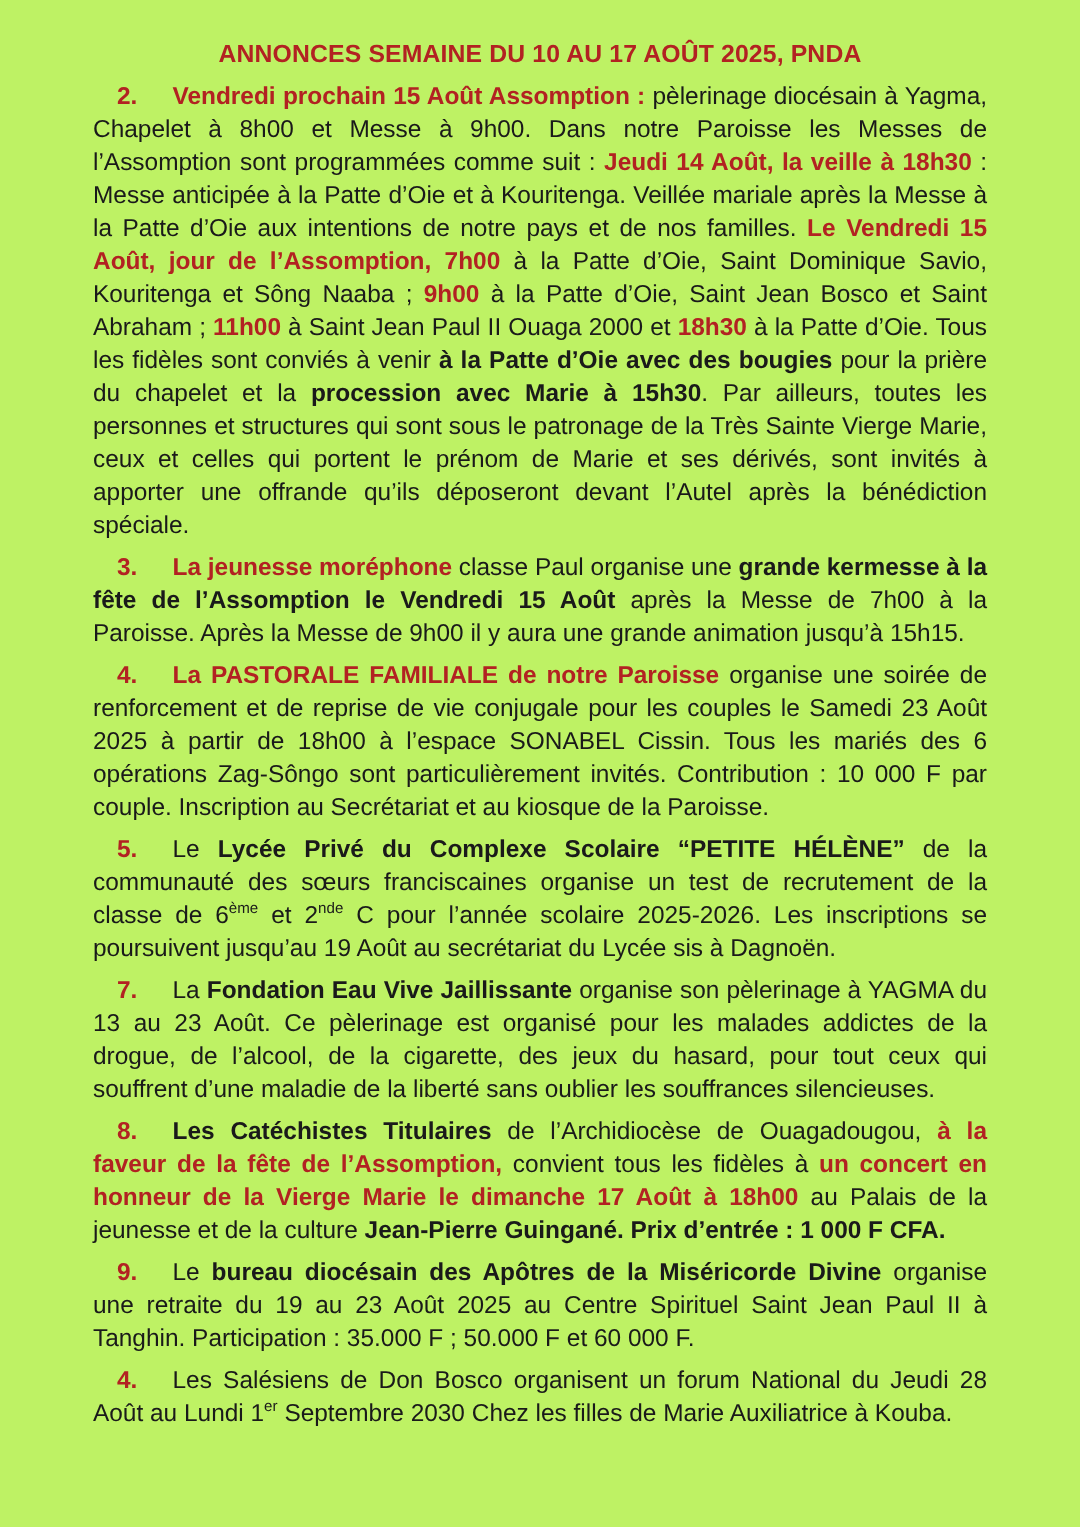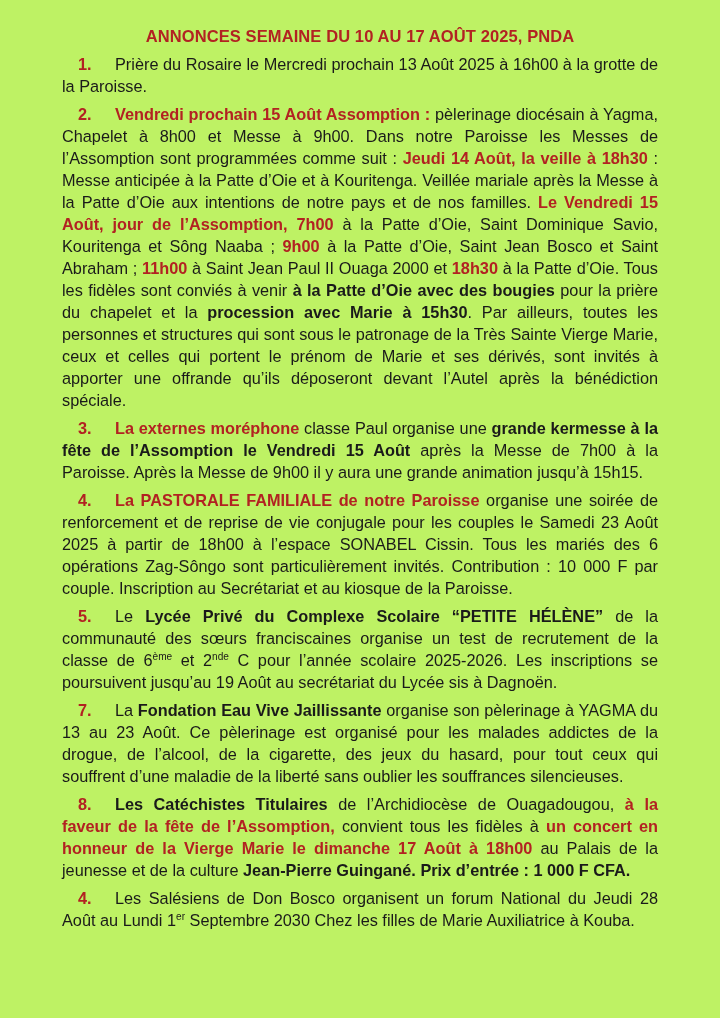--- a/index.html
+++ b/index.html
@@ -47,22 +47,22 @@
     line-height:0;
     vertical-align:super;
   }
 </style>
 </head>
 <body>
 
 <div class="page">
   <h1 class="title">ANNONCES SEMAINE DU 10 AU 17 AOÛT 2025, PNDA</h1>
   <div>
-      <p class="item"><span class="num">1.</span><span class="seg n">Prière du Rosaire le Mercredi prochain 13 Août 2025 à 16h00 à la grotte de la Paroisse.</span></p>
       <p class="item"><span class="num">2.</span><span class="seg rb">Vendredi prochain 15 Août Assomption : </span><span class="seg n">pèlerinage diocésain à Yagma, Chapelet à 8h00 et Messe à 9h00. Dans notre Paroisse les Messes de l’Assomption sont programmées comme suit : </span><span class="seg rb">Jeudi 14 Août, la veille à 18h30</span><span class="seg n"> : Messe anticipée à la Patte d’Oie et à Kouritenga. Veillée mariale après la Messe à la Patte d’Oie aux intentions de notre pays et de nos familles. </span><span class="seg rb">Le Vendredi 15 Août, jour de l’Assomption, 7h00</span><span class="seg n"> à la Patte d’Oie, Saint Dominique Savio, Kouritenga et Sông Naaba ; </span><span class="seg rb">9h00</span><span class="seg n"> à la Patte d’Oie, Saint Jean Bosco et Saint Abraham ; </span><span class="seg rb">11h00</span><span class="seg n"> à Saint Jean Paul II Ouaga 2000 et </span><span class="seg rb">18h30</span><span class="seg n"> à la Patte d’Oie. Tous les fidèles sont conviés à venir </span><span class="seg b">à la Patte d’Oie avec des bougies</span><span class="seg n"> pour la prière du chapelet et la </span><span class="seg b">procession avec Marie à 15h30</span><span class="seg n">. Par ailleurs, toutes les personnes et structures qui sont sous le patronage de la Très Sainte Vierge Marie, ceux et celles qui portent le prénom de Marie et ses dérivés, sont invités à apporter une offrande qu’ils déposeront devant l’Autel après la bénédiction spéciale.</span></p>
-      <p class="item"><span class="num">3.</span><span class="seg rb">La externes moréphone</span><span class="seg n"> classe Paul organise une </span><span class="seg b">grande kermesse à la fête de l’Assomption le Vendredi 15 Août</span><span class="seg n"> après la Messe de 7h00 à la Paroisse. Après la Messe de 9h00 il y aura une grande animation jusqu’à 15h15.</span></p>
+      <p class="item"><span class="num">3.</span><span class="seg rb">La jeunesse moréphone</span><span class="seg n"> classe Paul organise une </span><span class="seg b">grande kermesse à la fête de l’Assomption le Vendredi 15 Août</span><span class="seg n"> après la Messe de 7h00 à la Paroisse. Après la Messe de 9h00 il y aura une grande animation jusqu’à 15h15.</span></p>
       <p class="item"><span class="num">4.</span><span class="seg rb">La PASTORALE FAMILIALE de notre Paroisse</span><span class="seg n"> organise une soirée de renforcement et de reprise de vie conjugale pour les couples le Samedi 23 Août 2025 à partir de 18h00 à l’espace SONABEL Cissin. Tous les mariés des 6 opérations Zag-Sôngo sont particulièrement invités. Contribution : 10 000 F par couple. Inscription au Secrétariat et au kiosque de la Paroisse.</span></p>
       <p class="item"><span class="num">5.</span><span class="seg n">Le </span><span class="seg b">Lycée Privé du Complexe Scolaire “PETITE HÉLÈNE”</span><span class="seg n"> de la communauté des sœurs franciscaines organise un test de recrutement de la classe de 6</span><sup class="seg sup">ème</sup><span class="seg n"> et 2</span><sup class="seg sup">nde</sup><span class="seg n"> C pour l’année scolaire 2025-2026. Les inscriptions se poursuivent jusqu’au 19 Août au secrétariat du Lycée sis à Dagnoën.</span></p>
       <p class="item"><span class="num">7.</span><span class="seg n">La </span><span class="seg b">Fondation Eau Vive Jaillissante</span><span class="seg n"> organise son pèlerinage à YAGMA du 13 au 23 Août. Ce pèlerinage est organisé pour les malades addictes de la drogue, de l’alcool, de la cigarette, des jeux du hasard, pour tout ceux qui souffrent d’une maladie de la liberté sans oublier les souffrances silencieuses.</span></p>
       <p class="item"><span class="num">8.</span><span class="seg b">Les Catéchistes Titulaires</span><span class="seg n"> de l’Archidiocèse de Ouagadougou, </span><span class="seg rb">à la faveur de la fête de l’Assomption,</span><span class="seg n"> convient tous les fidèles à </span><span class="seg rb">un concert en honneur de la Vierge Marie le dimanche 17 Août à 18h00</span><span class="seg n"> au Palais de la jeunesse et de la culture </span><span class="seg b">Jean-Pierre Guingané. Prix d’entrée : 1 000 F CFA.</span></p>
+      <p class="item"><span class="num">9.</span><span class="seg n">Le </span><span class="seg b">bureau diocésain des Apôtres de la Miséricorde Divine</span><span class="seg n"> organise une retraite du 19 au 23 Août 2025 au Centre Spirituel Saint Jean Paul II à Tanghin. Participation : 35.000 F ; 50.000 F et 60 000 F.</span></p>
       <p class="item"><span class="num">4.</span><span class="seg n">Les Salésiens de Don Bosco organisent un forum National du Jeudi 28 Août au Lundi 1</span><sup class="seg sup">er</sup><span class="seg n"> Septembre 2030 Chez les filles de Marie Auxiliatrice à Kouba.</span></p>
     </div>
 </div>
 
 </body></html>

